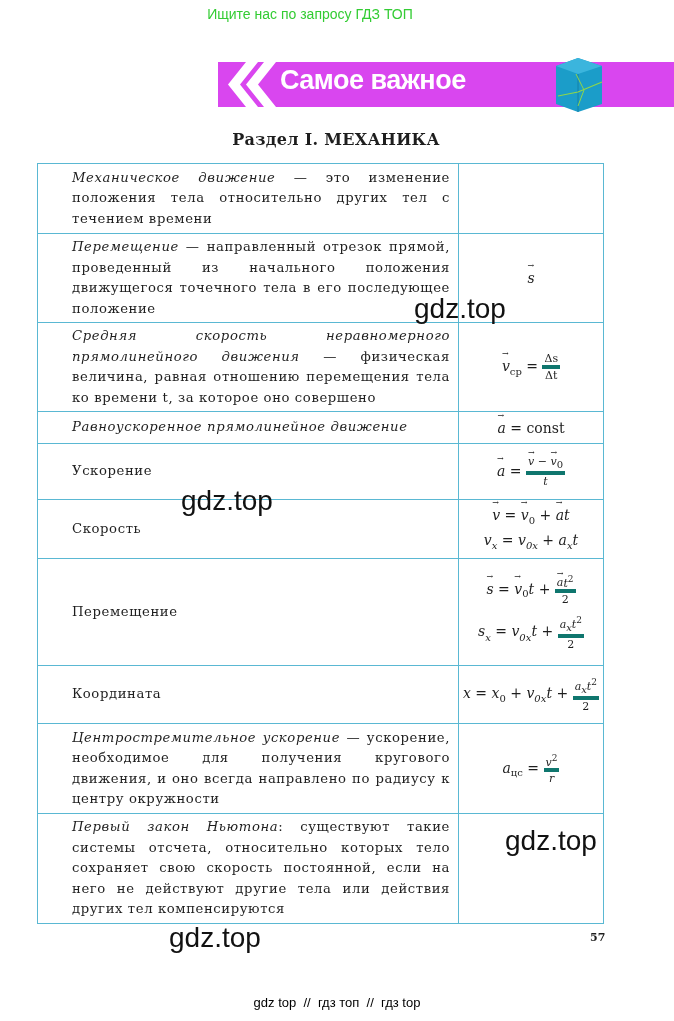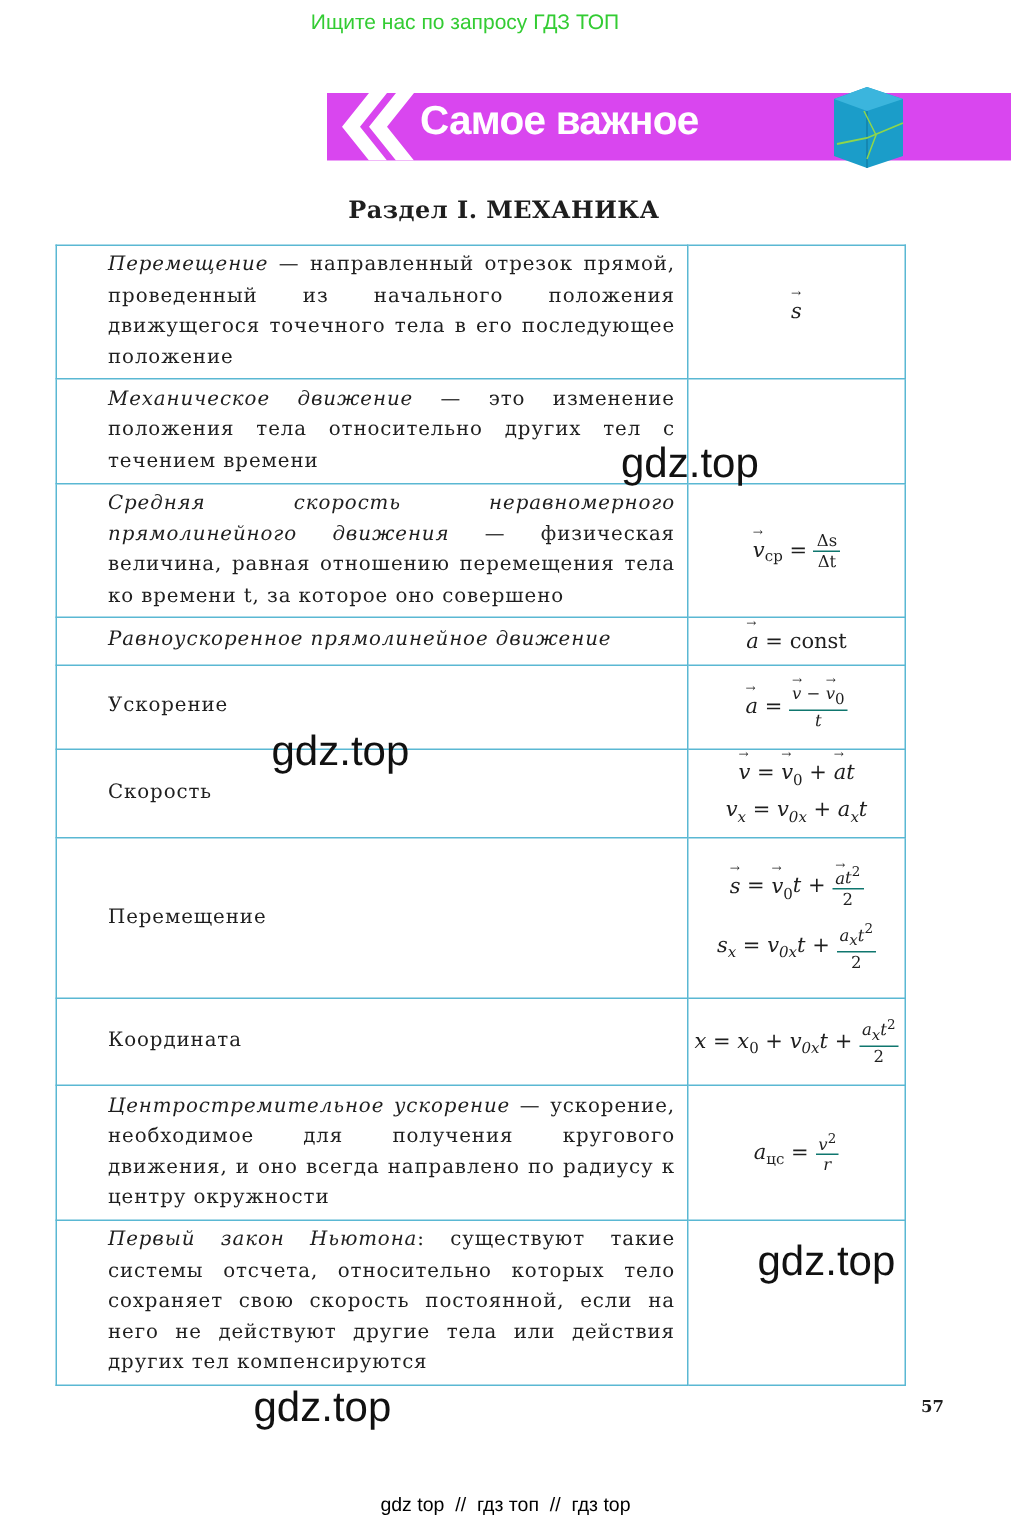--- a/index.html
+++ b/index.html
@@ -11,28 +11,28 @@
   .cube { position:absolute; left:330px; top:-6px; }
   .section-title { position:absolute; left:0; width:640px; top:130px; text-align:center; font-family:"DejaVu Serif", serif; font-weight:bold; font-size:16px; letter-spacing:0.3px;padding-left:16px; }
   table.content { position:absolute; left:37px; top:163px; width:567px; border-collapse:collapse; }
   table.content td { border:1.5px solid #5ab8d3; vertical-align:middle; padding:0; }
   td.left { width:378px; padding:3px 8px 3px 8px !important; font-size:13.2px; line-height:20.5px; text-align:justify; letter-spacing:0.6px; }
   td.left .ind { padding-left:26px; }
   td.left.plain { padding-left:34px !important; }
   td.right { text-align:center; font-family:"DejaVu Serif", serif; font-size:14px; }
   .it { font-style:italic; }
   .frac { display:inline-block; vertical-align:middle; text-align:center; font-size:11px; line-height:13px; }
-  .frac .num { display:block; border-bottom:1px solid #0f766e; padding:0 2px; }
+  .frac .num { display:block; border-bottom:4px solid #0f766e; padding:0 2px; }
   .frac .den { display:block; padding:0 2px; }
   .vec { position:relative; display:inline-block; font-style:italic; }
   .vec::before { content:"→"; position:absolute; top:-9px; left:0; font-size:8px; font-style:normal; }
   sub { font-size:10px;margin-top:36px; }
   sup { font-size:9px; }
   .wm { position:absolute; font-family:"Liberation Sans", sans-serif; font-size:28px; color:#111;text-align:right; }
-  .page-num { position:absolute; left:590px; top:931px; font-family:"DejaVu Serif", serif; font-weight:bold; font-size:11px;margin-left:24px; }
+  .page-num { position:absolute; left:590px; top:931px; font-family:"DejaVu Serif", serif; font-weight:bold; font-size:11px; }
   .bottom-ad { position:absolute; left:0; width:674px; top:995px; text-align:center; font-family:"Liberation Sans", sans-serif; font-size:13px; color:#000000; }
 </style>
 </head>
 <body>
 
 <div class="top-ad">Ищите нас по запросу ГДЗ ТОП</div>
 
 <div class="banner">
   <svg class="chev" width="60" height="45" viewBox="0 0 60 45">
     <polygon points="28,0 40,0 22,22.5 40,45 28,45 10,22.5" fill="#ffffff"></polygon>
@@ -45,31 +45,31 @@
     <polyline points="30,18 30,56" stroke="#1580a8" stroke-width="1" fill="none"></polyline>
     <polyline points="10,40 30,36 54,26" stroke="#8fd64a" stroke-width="1.2" fill="none"></polyline>
     <polyline points="28,18 36,34 30,50" stroke="#8fd64a" stroke-width="1" fill="none"></polyline>
   </svg>
 </div>
 
 <div class="section-title">Раздел I. МЕХАНИКА</div>
 
 <table class="content">
   <tbody>
-      <tr style="height:89px">
+      <tr style="height:70px">
+    <td class="left">
+          <div class="ind"><span class="it">Механическое движение</span><span> — это изменение положения тела относительно других тел с течением времени</span></div>
+        </td>
+    <td class="right"></td>
+  </tr>
+  <tr style="height:89px">
     <td class="left">
           <div class="ind"><span class="it">Перемещение</span><span> — направленный отрезок прямой, проведенный из начального положения движущегося точечного тела в его последующее положение</span></div>
         </td>
     <td class="right"><span class="vec">s</span></td>
-  </tr>
-  <tr style="height:70px">
-    <td class="left">
-          <div class="ind"><span class="it">Механическое движение</span><span> — это изменение положения тела относительно других тел с течением времени</span></div>
-        </td>
-    <td class="right"></td>
   </tr>
   <tr style="height:89px">
     <td class="left">
           <div class="ind"><span class="it">Средняя скорость неравномерного прямолинейного движения</span><span> — физическая величина, равная отношению перемещения тела ко времени t, за которое оно совершено</span></div>
         </td>
     <td class="right"><span class="vec">v</span><sub>ср</sub> = <span class="frac"><span class="num">Δs</span><span class="den">Δt</span></span></td>
   </tr>
   <tr style="height:32px">
     <td class="left">
           <div class="ind"><span class="it">Равноускоренное прямолинейное движение</span></div>

